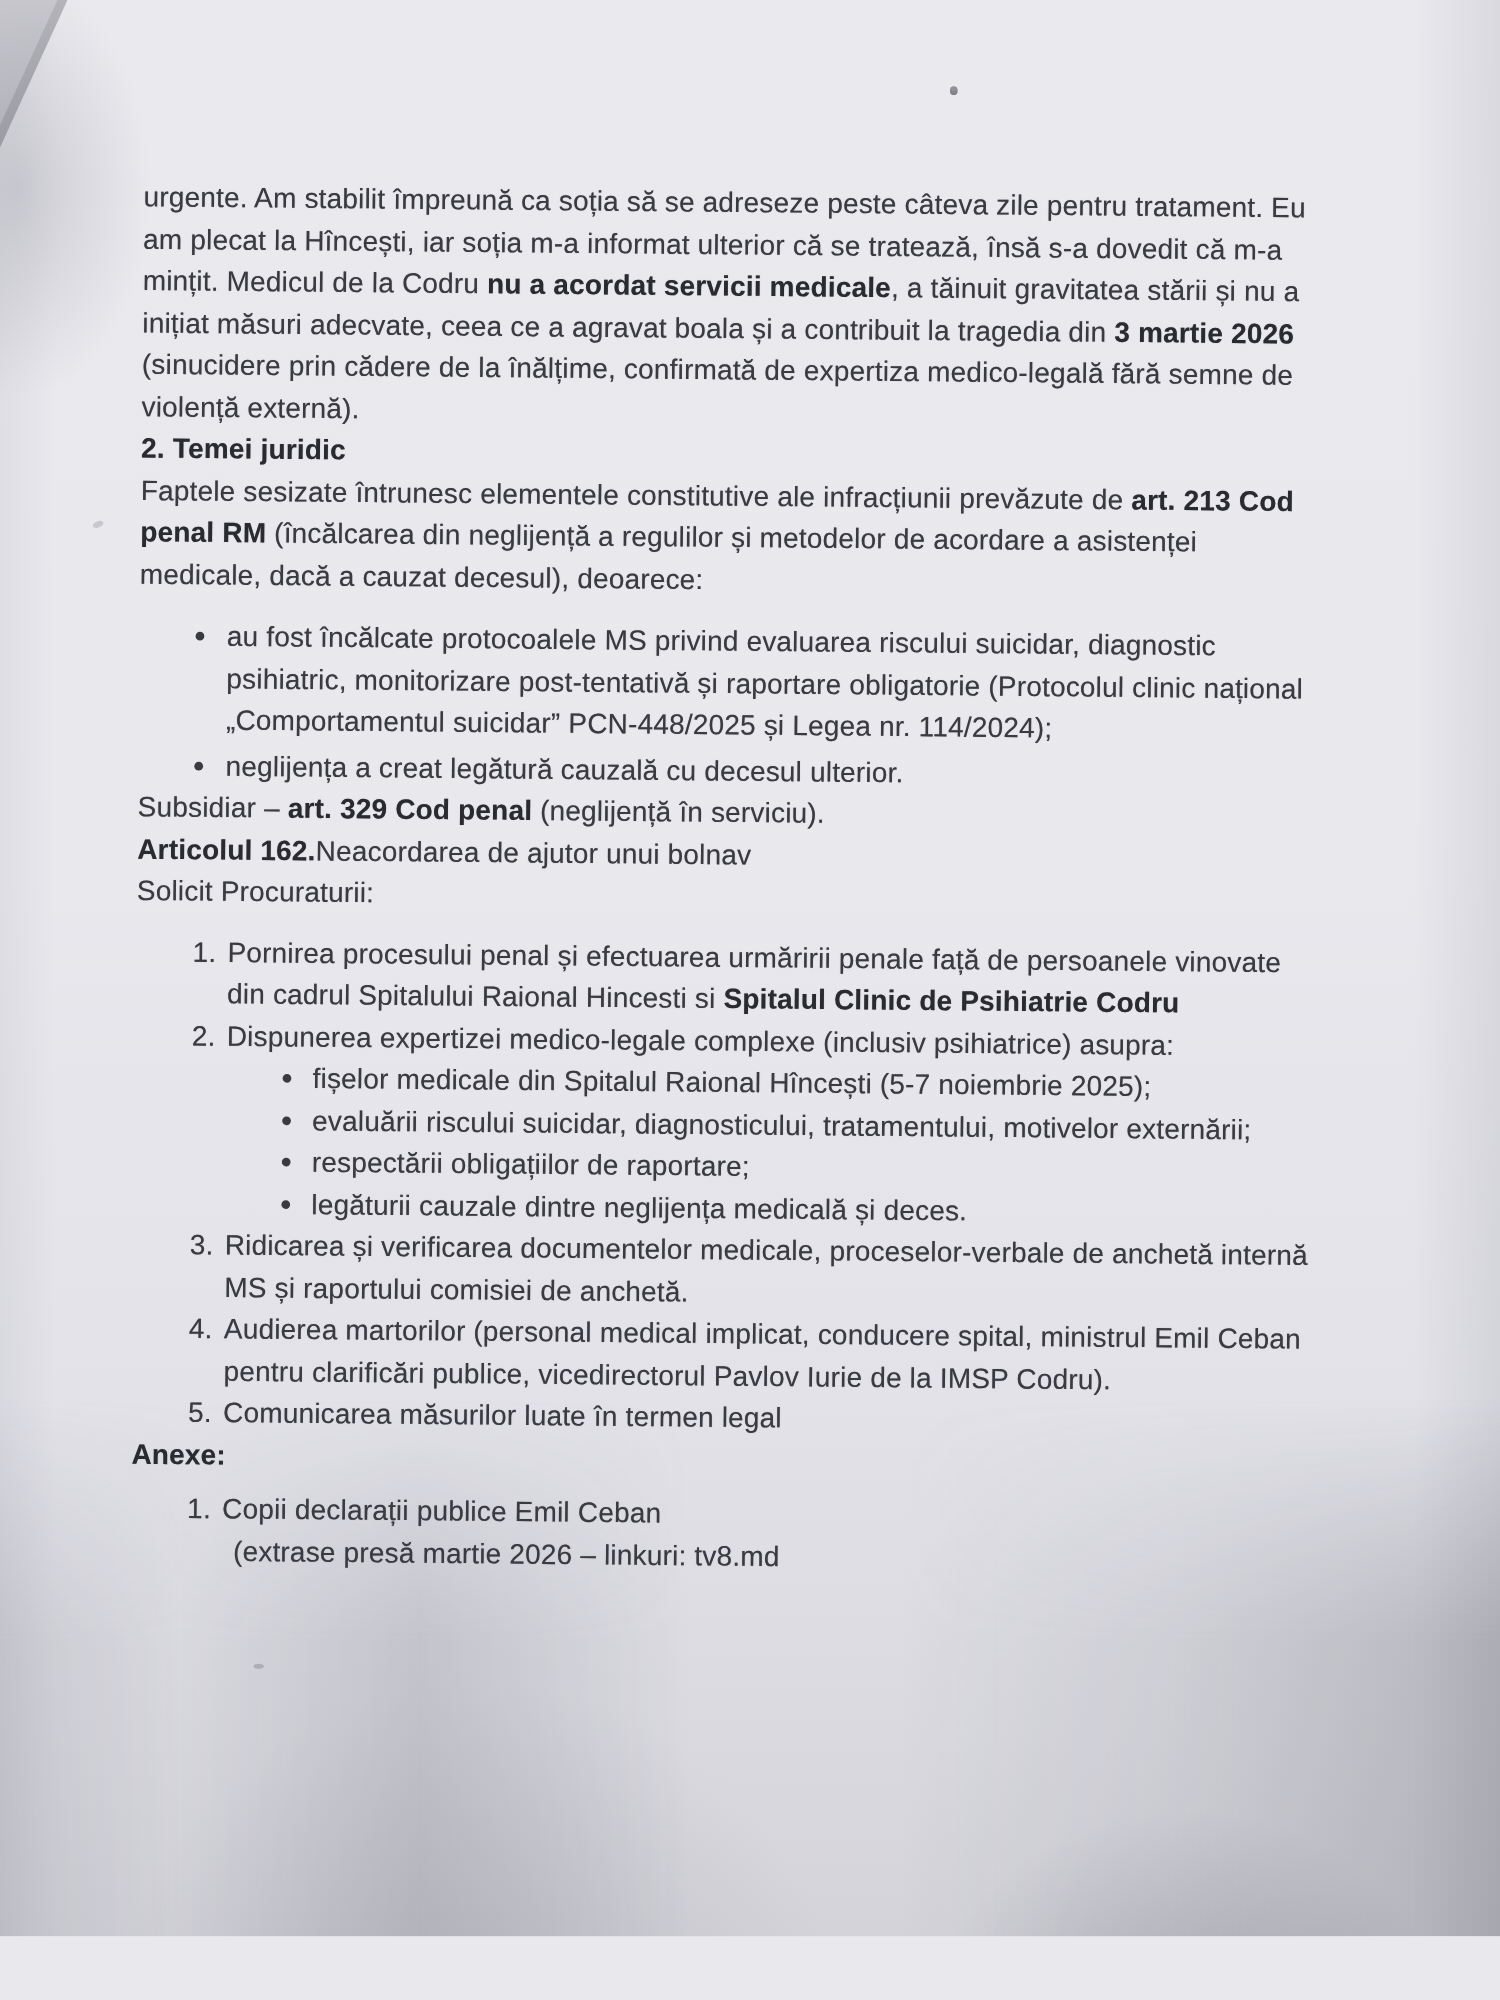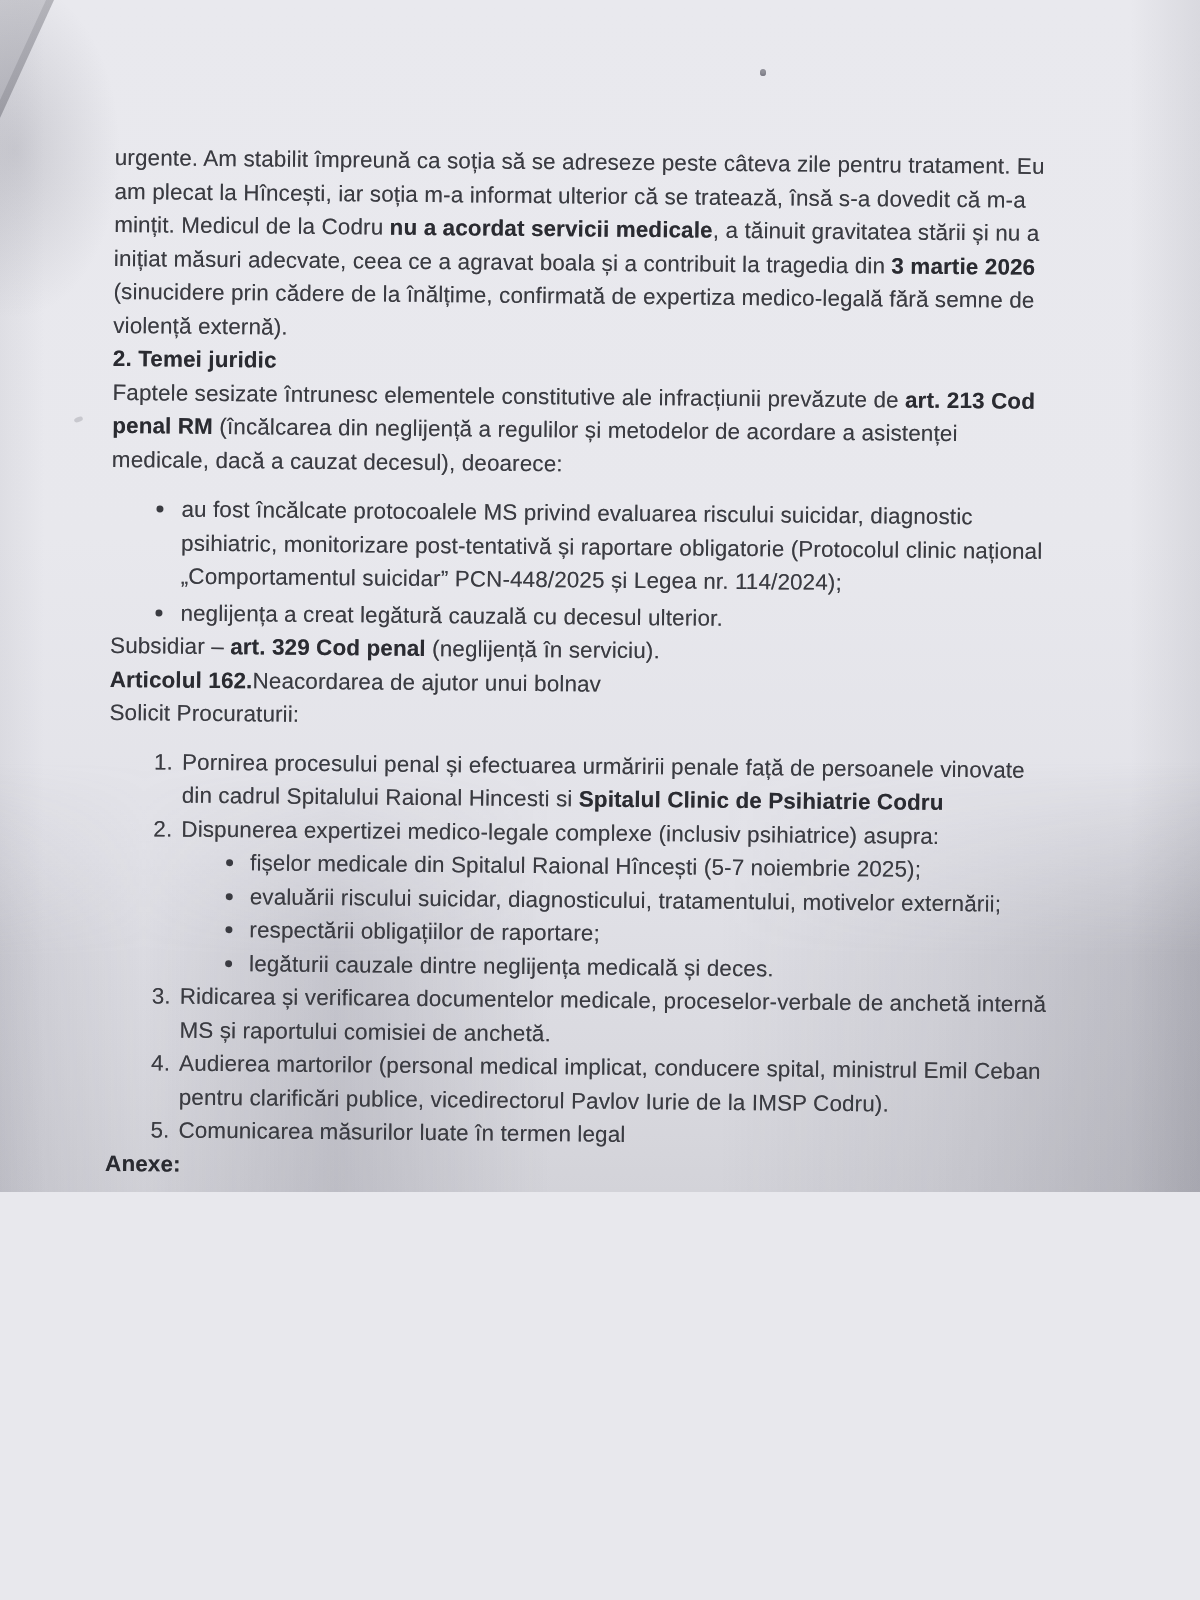--- a/index.html
+++ b/index.html
@@ -3,21 +3,21 @@
 <meta charset="utf-8">
 <style>
   html,body{margin:0;padding:0;}
   body{
     width:1200px;height:1600px;overflow:hidden;
     font-family:"Liberation Sans","DejaVu Sans",sans-serif;
     background:#e8e8ed;
   }
   
   .photo{
-    position:relative;width:1200px;height:1192px;overflow:hidden;
+    position:relative;width:1200px;height:1549px;overflow:hidden;
     background:
       radial-gradient(ellipse 420px 420px at 380px 1640px, rgba(110,110,122,.20), rgba(110,110,122,0) 70%),
       radial-gradient(ellipse 300px 260px at 950px 1630px, rgba(80,80,92,.26), rgba(80,80,92,0) 70%),
       linear-gradient(270deg, rgba(120,120,132,.14), rgba(120,120,132,0) 70px),
       linear-gradient(90deg, rgba(130,130,142,.10), rgba(130,130,142,0) 45px),
       linear-gradient(180deg,#e9e9ee 0%,#e8e8ed 45%,#e2e2e8 72%,#d9d9df 90%,#d3d3d9 100%);
   }
   
   .bottom-shading{
     position:absolute;left:0;bottom:0;width:1200px;height:430px;

